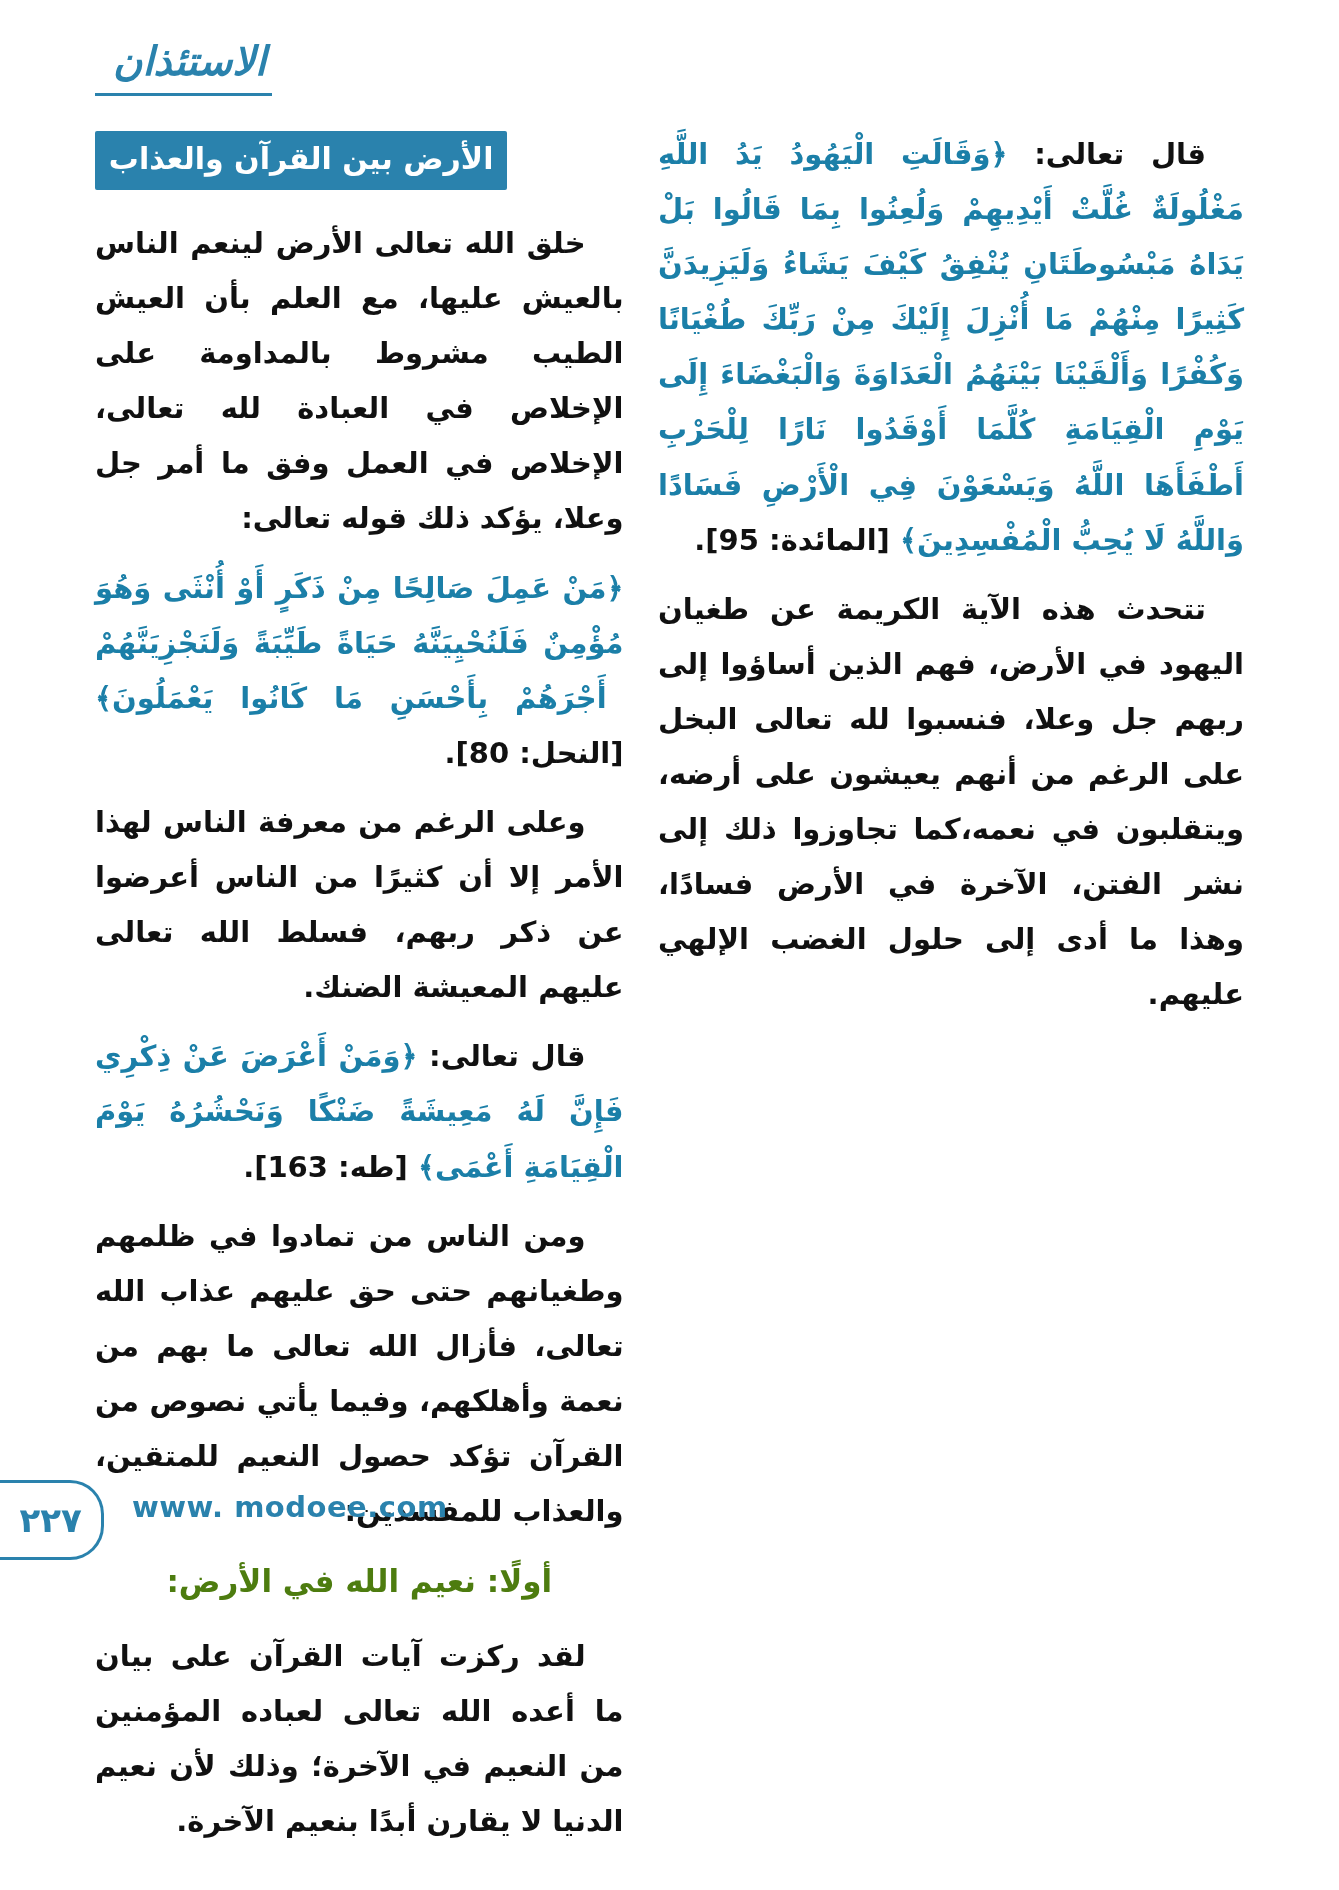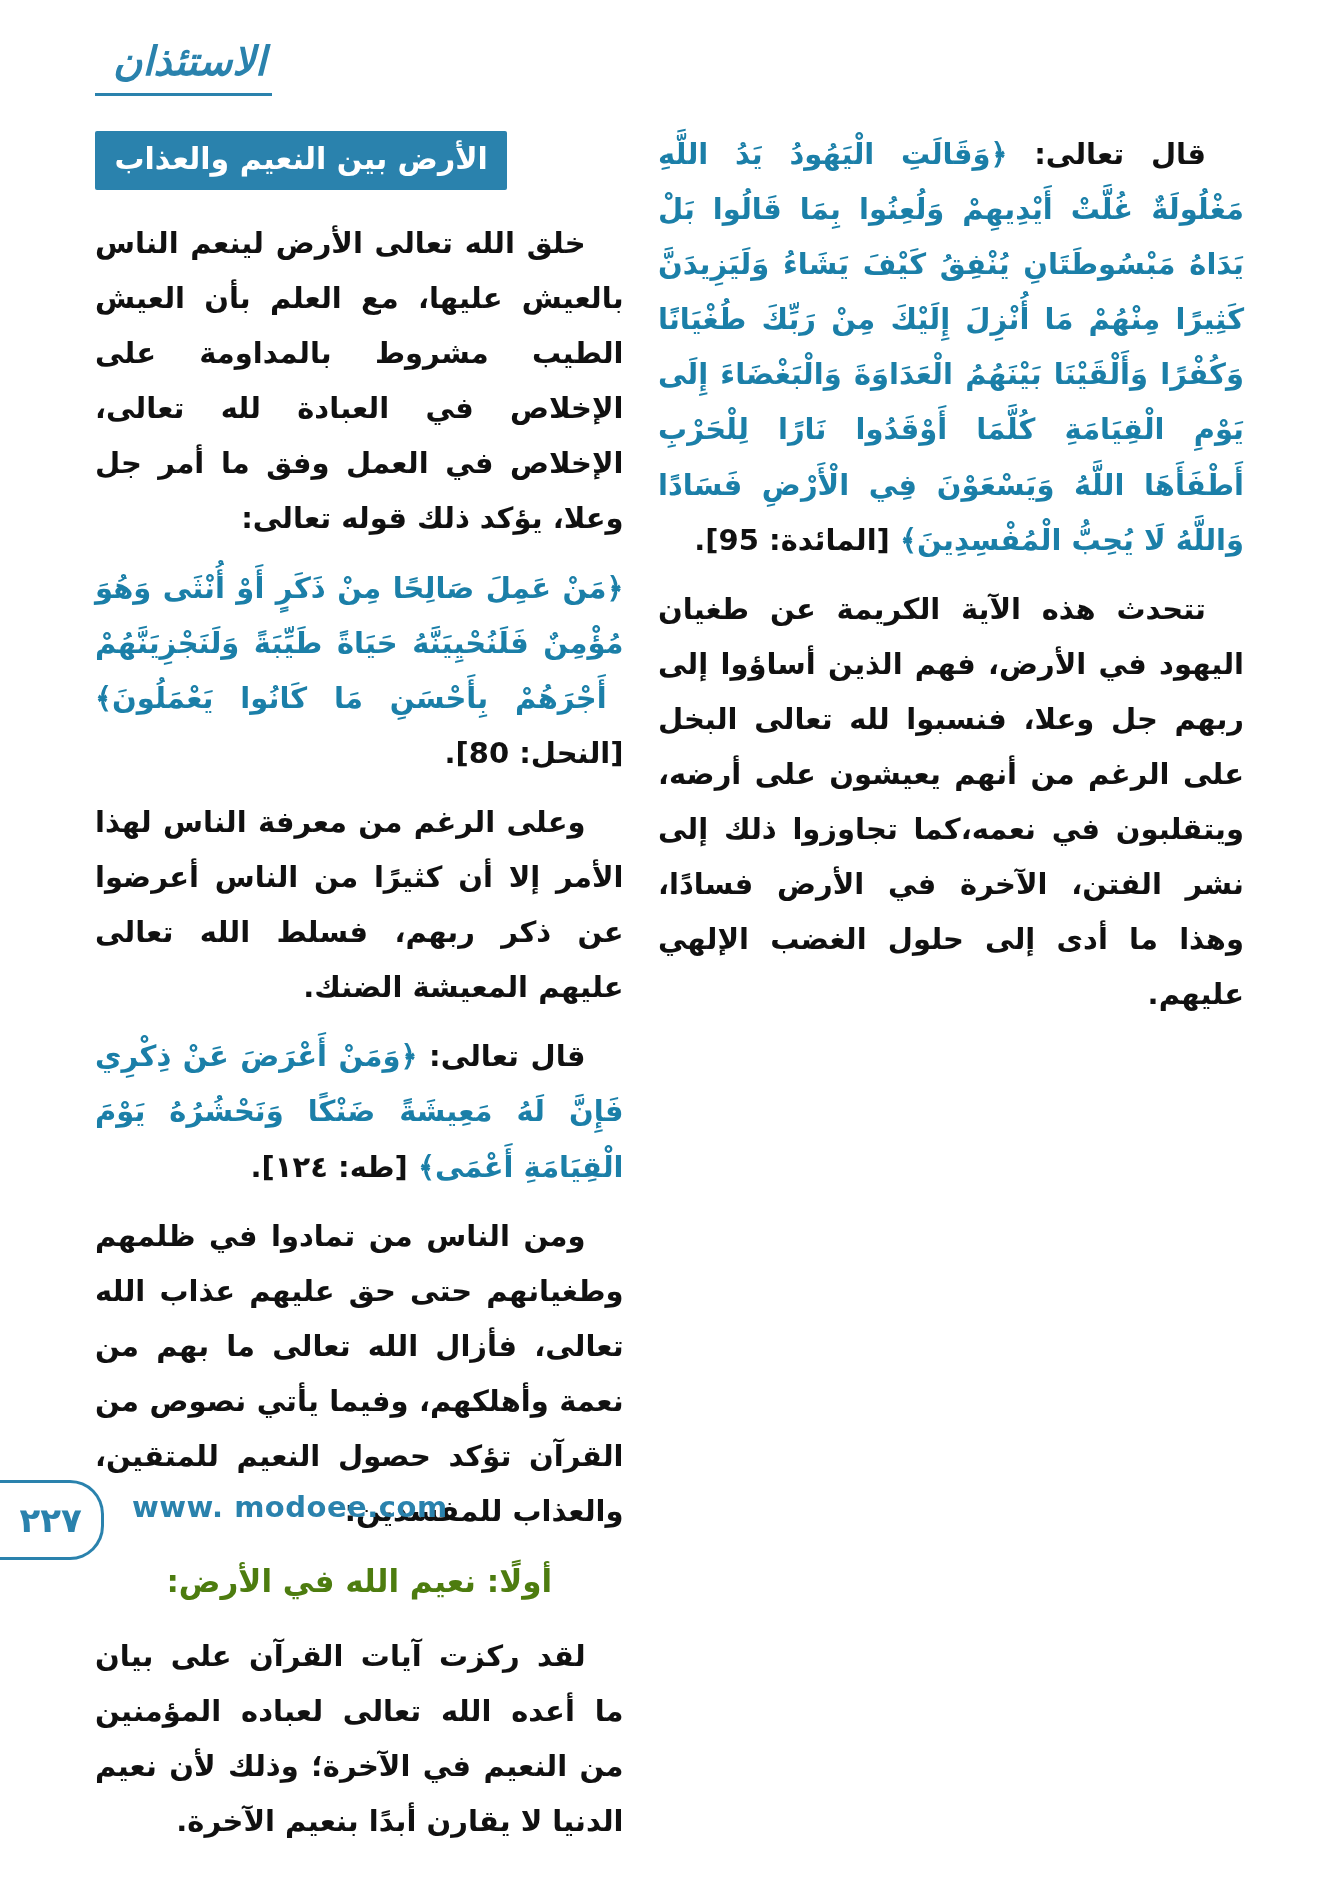--- a/index.html
+++ b/index.html
@@ -145,39 +145,39 @@
         <span class="quran">﴿وَقَالَتِ الْيَهُودُ يَدُ اللَّهِ مَغْلُولَةٌ غُلَّتْ أَيْدِيهِمْ وَلُعِنُوا بِمَا قَالُوا بَلْ يَدَاهُ مَبْسُوطَتَانِ يُنْفِقُ كَيْفَ يَشَاءُ وَلَيَزِيدَنَّ كَثِيرًا مِنْهُمْ مَا أُنْزِلَ إِلَيْكَ مِنْ رَبِّكَ طُغْيَانًا وَكُفْرًا وَأَلْقَيْنَا بَيْنَهُمُ الْعَدَاوَةَ وَالْبَغْضَاءَ إِلَى يَوْمِ الْقِيَامَةِ كُلَّمَا أَوْقَدُوا نَارًا لِلْحَرْبِ أَطْفَأَهَا اللَّهُ وَيَسْعَوْنَ فِي الْأَرْضِ فَسَادًا وَاللَّهُ لَا يُحِبُّ الْمُفْسِدِينَ﴾</span>
         <span> </span>
         <span class="ref">[المائدة: 95].</span>
       </p>
       <p class="para indent">تتحدث هذه الآية الكريمة عن طغيان اليهود في الأرض، فهم الذين أساؤوا إلى ربهم جل وعلا، فنسبوا لله تعالى البخل على الرغم من أنهم يعيشون على أرضه، ويتقلبون في نعمه،كما تجاوزوا ذلك إلى نشر الفتن، الآخرة في الأرض فسادًا، وهذا ما أدى إلى حلول الغضب الإلهي عليهم.</p>
     </div>
 
     <div class="column column-left">
 
       <div class="section-title-box">
-        <span>الأرض بين النعيم والعذاب</span>
+        <span>الأرض بين القرآن والعذاب</span>
       </div>
 
       <p class="para indent">خلق الله تعالى الأرض لينعم الناس بالعيش عليها، مع العلم بأن العيش الطيب مشروط بالمداومة على الإخلاص في العبادة لله تعالى، الإخلاص في العمل وفق ما أمر جل وعلا، يؤكد ذلك قوله تعالى:</p>
 
       <p class="para">
         <span class="quran">﴿مَنْ عَمِلَ صَالِحًا مِنْ ذَكَرٍ أَوْ أُنْثَى وَهُوَ مُؤْمِنٌ فَلَنُحْيِيَنَّهُ حَيَاةً طَيِّبَةً وَلَنَجْزِيَنَّهُمْ أَجْرَهُمْ بِأَحْسَنِ مَا كَانُوا يَعْمَلُونَ﴾</span>
         <span> </span>
         <span class="ref">[النحل: 80].</span>
       </p>
 
       <p class="para indent">وعلى الرغم من معرفة الناس لهذا الأمر إلا أن كثيرًا من الناس أعرضوا عن ذكر ربهم، فسلط الله تعالى عليهم المعيشة الضنك.</p>
 
       <p class="para indent">
         <span class="intro">قال تعالى:</span>
         <span> </span>
         <span class="quran">﴿وَمَنْ أَعْرَضَ عَنْ ذِكْرِي فَإِنَّ لَهُ مَعِيشَةً ضَنْكًا وَنَحْشُرُهُ يَوْمَ الْقِيَامَةِ أَعْمَى﴾</span>
         <span> </span>
-        <span class="ref">[طه: ١٢٤].</span>
+        <span class="ref">[طه: 163].</span>
       </p>
 
       <p class="para indent">ومن الناس من تمادوا في ظلمهم وطغيانهم حتى حق عليهم عذاب الله تعالى، فأزال الله تعالى ما بهم من نعمة وأهلكهم، وفيما يأتي نصوص من القرآن تؤكد حصول النعيم للمتقين، والعذاب للمفسدين:</p>
 
       <div class="subheading">أولًا: نعيم الله في الأرض:</div>
 
       <p class="para indent">لقد ركزت آيات القرآن على بيان ما أعده الله تعالى لعباده المؤمنين من النعيم في الآخرة؛ وذلك لأن نعيم الدنيا لا يقارن أبدًا بنعيم الآخرة.</p>
 
     </div>
   </div>

